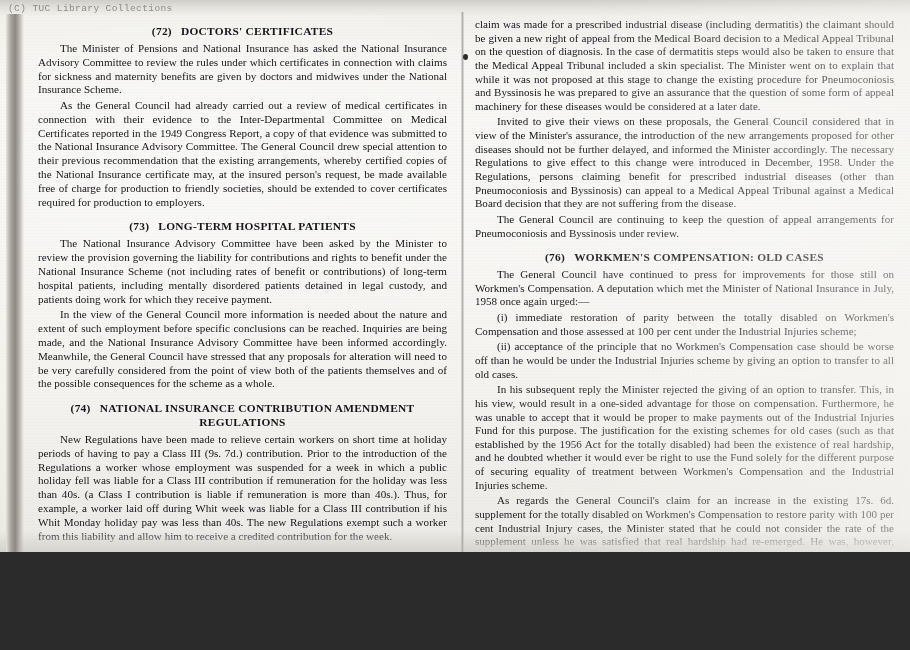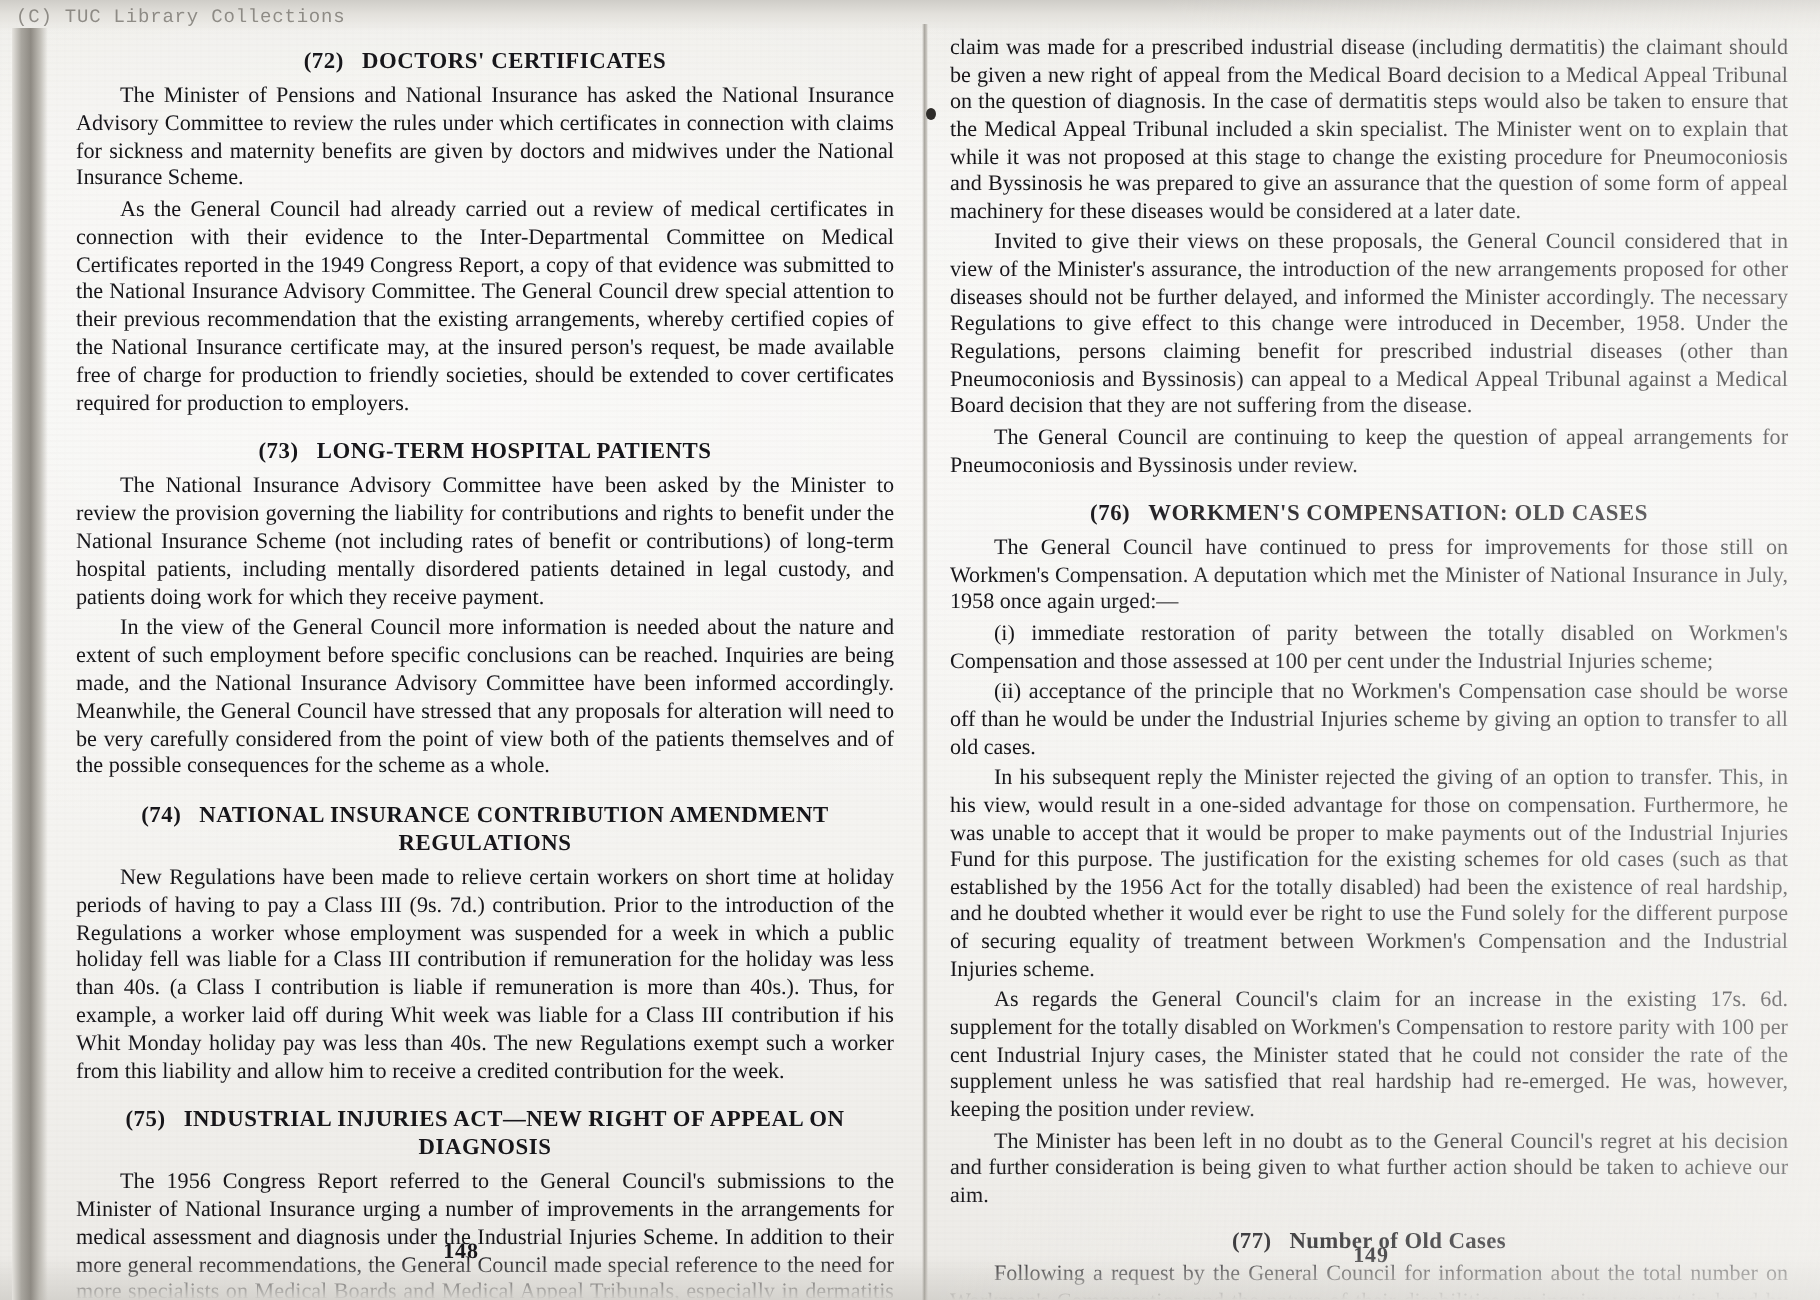--- a/index.html
+++ b/index.html
@@ -4,21 +4,21 @@
 <title>Scanned Report Pages 148-149</title>
 <style>
   html, body {
     margin: 0;
     padding: 0;
     background: #2b2b2b;
   }
   #scan {
     position: relative;
     width: 910px;
-    height: 650px;
+    height: 552px;
     overflow: hidden;
     background: #f3f2ef;
     font-family: "Liberation Serif", "DejaVu Serif", serif;
     color: #17161a;
   }
 
   
   .paper-tone {
     position: absolute;
     inset: 0;

